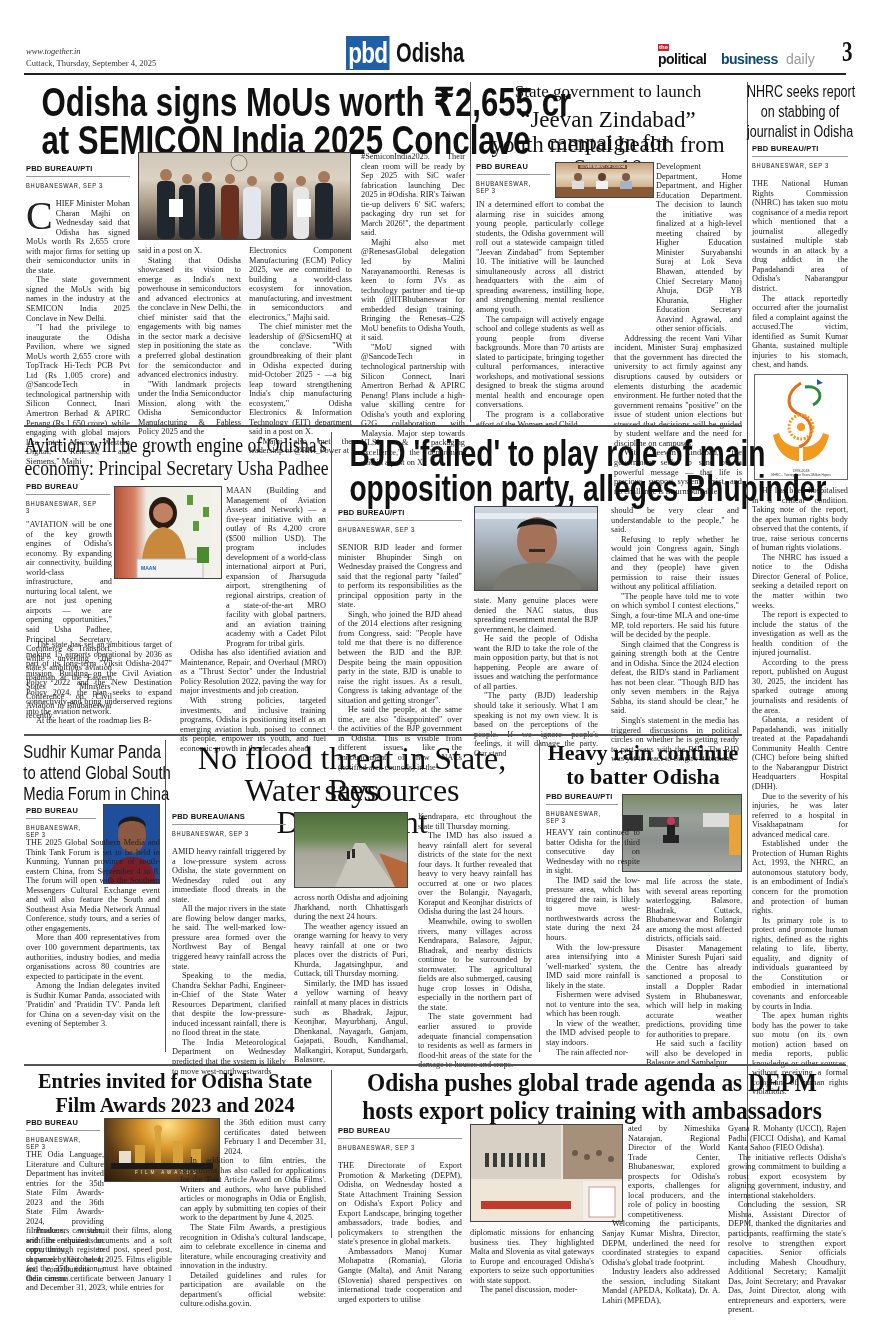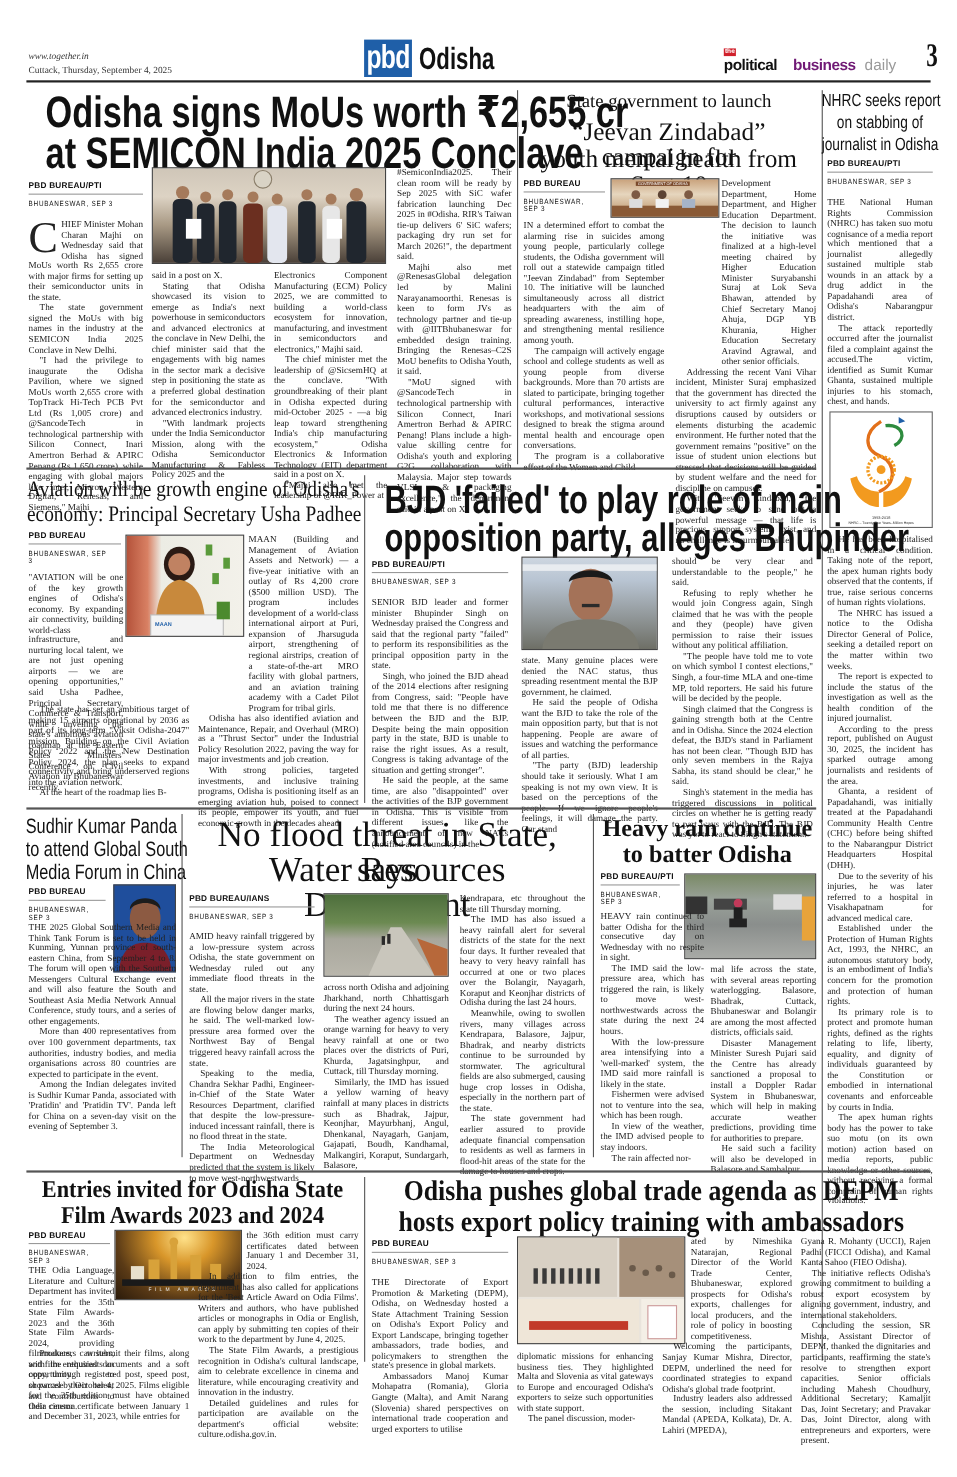--- a/index.html
+++ b/index.html
@@ -19,28 +19,28 @@
 .head-serif{font-family:"Liberation Serif","DejaVu Serif",serif;text-align:center;line-height:1}
 .photo{position:absolute;border:1px solid #444}
 .drop{float:left;font-size:40px;line-height:32px;margin:1px 3px 0 0;font-family:"Liberation Serif",serif}
 </style>
 </head>
 <body>
 
 <div class="abs" style="left:0;top:0;width:870px;height:76px">
   <div class="abs serif" style="left:26px;top:46px;font-size:8.5px;font-style:italic;color:#333">www.together.in</div>
   <div class="abs serif" style="left:26px;top:58px;font-size:8.5px;color:#333">Cuttack, Thursday, September 4, 2025</div>
-  <div class="abs" style="left:331px;top:36px;height:34px;display:flex;align-items:flex-end">
+  <div class="abs" style="left:346px;top:36px;height:34px;display:flex;align-items:center">
     <span class="cond" style="background:#1f5fa8;color:#fff;font-weight:bold;font-size:30px;line-height:34px;padding:0 3px;display:inline-block;transform:scaleX(.75);transform-origin:left;letter-spacing:-1px;margin-right:-10px">pbd</span>
     <span class="cond" style="font-weight:bold;font-size:28px;color:#111;display:inline-block;transform:scaleX(.72);transform-origin:left;margin-left:2px">Odisha</span>
   </div>
   <div class="abs" style="left:658px;top:44px;width:170px;height:28px">
     <span class="cond" style="position:absolute;left:0;top:0;background:#d0202b;color:#fff;font-size:6px;font-weight:bold;padding:0 1px;line-height:7px">the</span>
     <span class="cond" style="position:absolute;left:0;top:7px;font-weight:bold;font-size:14px;color:#111;letter-spacing:-.5px">political</span>
-    <span class="cond" style="position:absolute;left:63px;top:7px;font-weight:bold;font-size:14px;color:#701a75;letter-spacing:-.5px">business</span>
+    <span class="cond" style="position:absolute;left:63px;top:7px;font-weight:bold;font-size:14px;color:#0c4a6e;letter-spacing:-.5px">business</span>
     <span class="cond" style="position:absolute;left:128px;top:7px;font-size:14px;color:#9a9a9a">daily</span>
   </div>
   <div class="abs serif" style="left:842px;top:34px;font-size:30px;font-weight:bold;transform:scaleX(.7);transform-origin:left">3</div>
   <div class="hr" style="left:24px;top:73px;width:822px;height:1.5px;background:#222"></div>
 </div>
 
 <div class="abs" style="left:24px;top:80px;width:442px;height:342px">
   <div class="head-cond" style="position:absolute;left:-40px;width:522px;top:2px;font-size:40px">Odisha signs MoUs worth ₹2,655 cr</div>
   <div class="head-cond" style="position:absolute;left:-40px;width:522px;top:40px;font-size:40px">at SEMICON India 2025 Conclave</div>
   <div class="abs" style="left:2px;top:84px;width:104px">
@@ -357,21 +357,21 @@
         </g>
       <rect x="14" y="32" width="12" height="14" fill="#e8e0cc"></rect>
       <rect x="6" y="44" width="102" height="6" fill="#1a1a1a"></rect>
     </svg>
     <div class="cond" style="position:absolute;left:30px;top:51px;font-size:4.5px;letter-spacing:3px;color:#eee">FILM AWARDS</div>
   </div>
   <div class="abs body-text" style="left:2px;top:82px;width:78px">
     <p class="first">THE Odia Language, Literature and Culture Department has invited entries for the 35th State Film Awards-2023 and the 36th State Film Awards-2024, providing filmmakers, writers, and film enthusiasts an opportunity to showcase their talent and contributions to Odia cinema.</p>
   </div>
   <div class="abs body-text" style="left:156px;top:50px;width:146px">
-    <p class="first" style="padding-left:44px">the 36th edition must carry certificates dated between January 1 and December 31, 2024.</p>
+    <p class="first" style="padding-left:44px">the 36th edition must carry certificates dated between February 1 and December 31, 2024.</p>
     <p>In addition to film entries, the department has also called for applications for the 'Best Article Award on Odia Films'. Writers and authors, who have published articles or monographs in Odia or English, can apply by submitting ten copies of their work to the department by June 4, 2025.</p>
     <p>The State Film Awards, a prestigious recognition in Odisha's cultural landscape, aim to celebrate excellence in cinema and literature, while encouraging creativity and innovation in the industry.</p>
     <p>Detailed guidelines and rules for participation are available on the department's official website: culture.odisha.gov.in.</p>
   </div>
   <div class="abs body-text" style="left:2px;top:158px;width:146px">
     <p>Producers can submit their films, along with the required documents and a soft copy, through registered post, speed post, or parcel by October 4, 2025. Films eligible for the 35th edition must have obtained their censor certificate between January 1 and December 31, 2023, while entries for</p>
   </div>
 </div>
 <div class="vr" style="left:331px;top:1070px;height:168px"></div>
 

